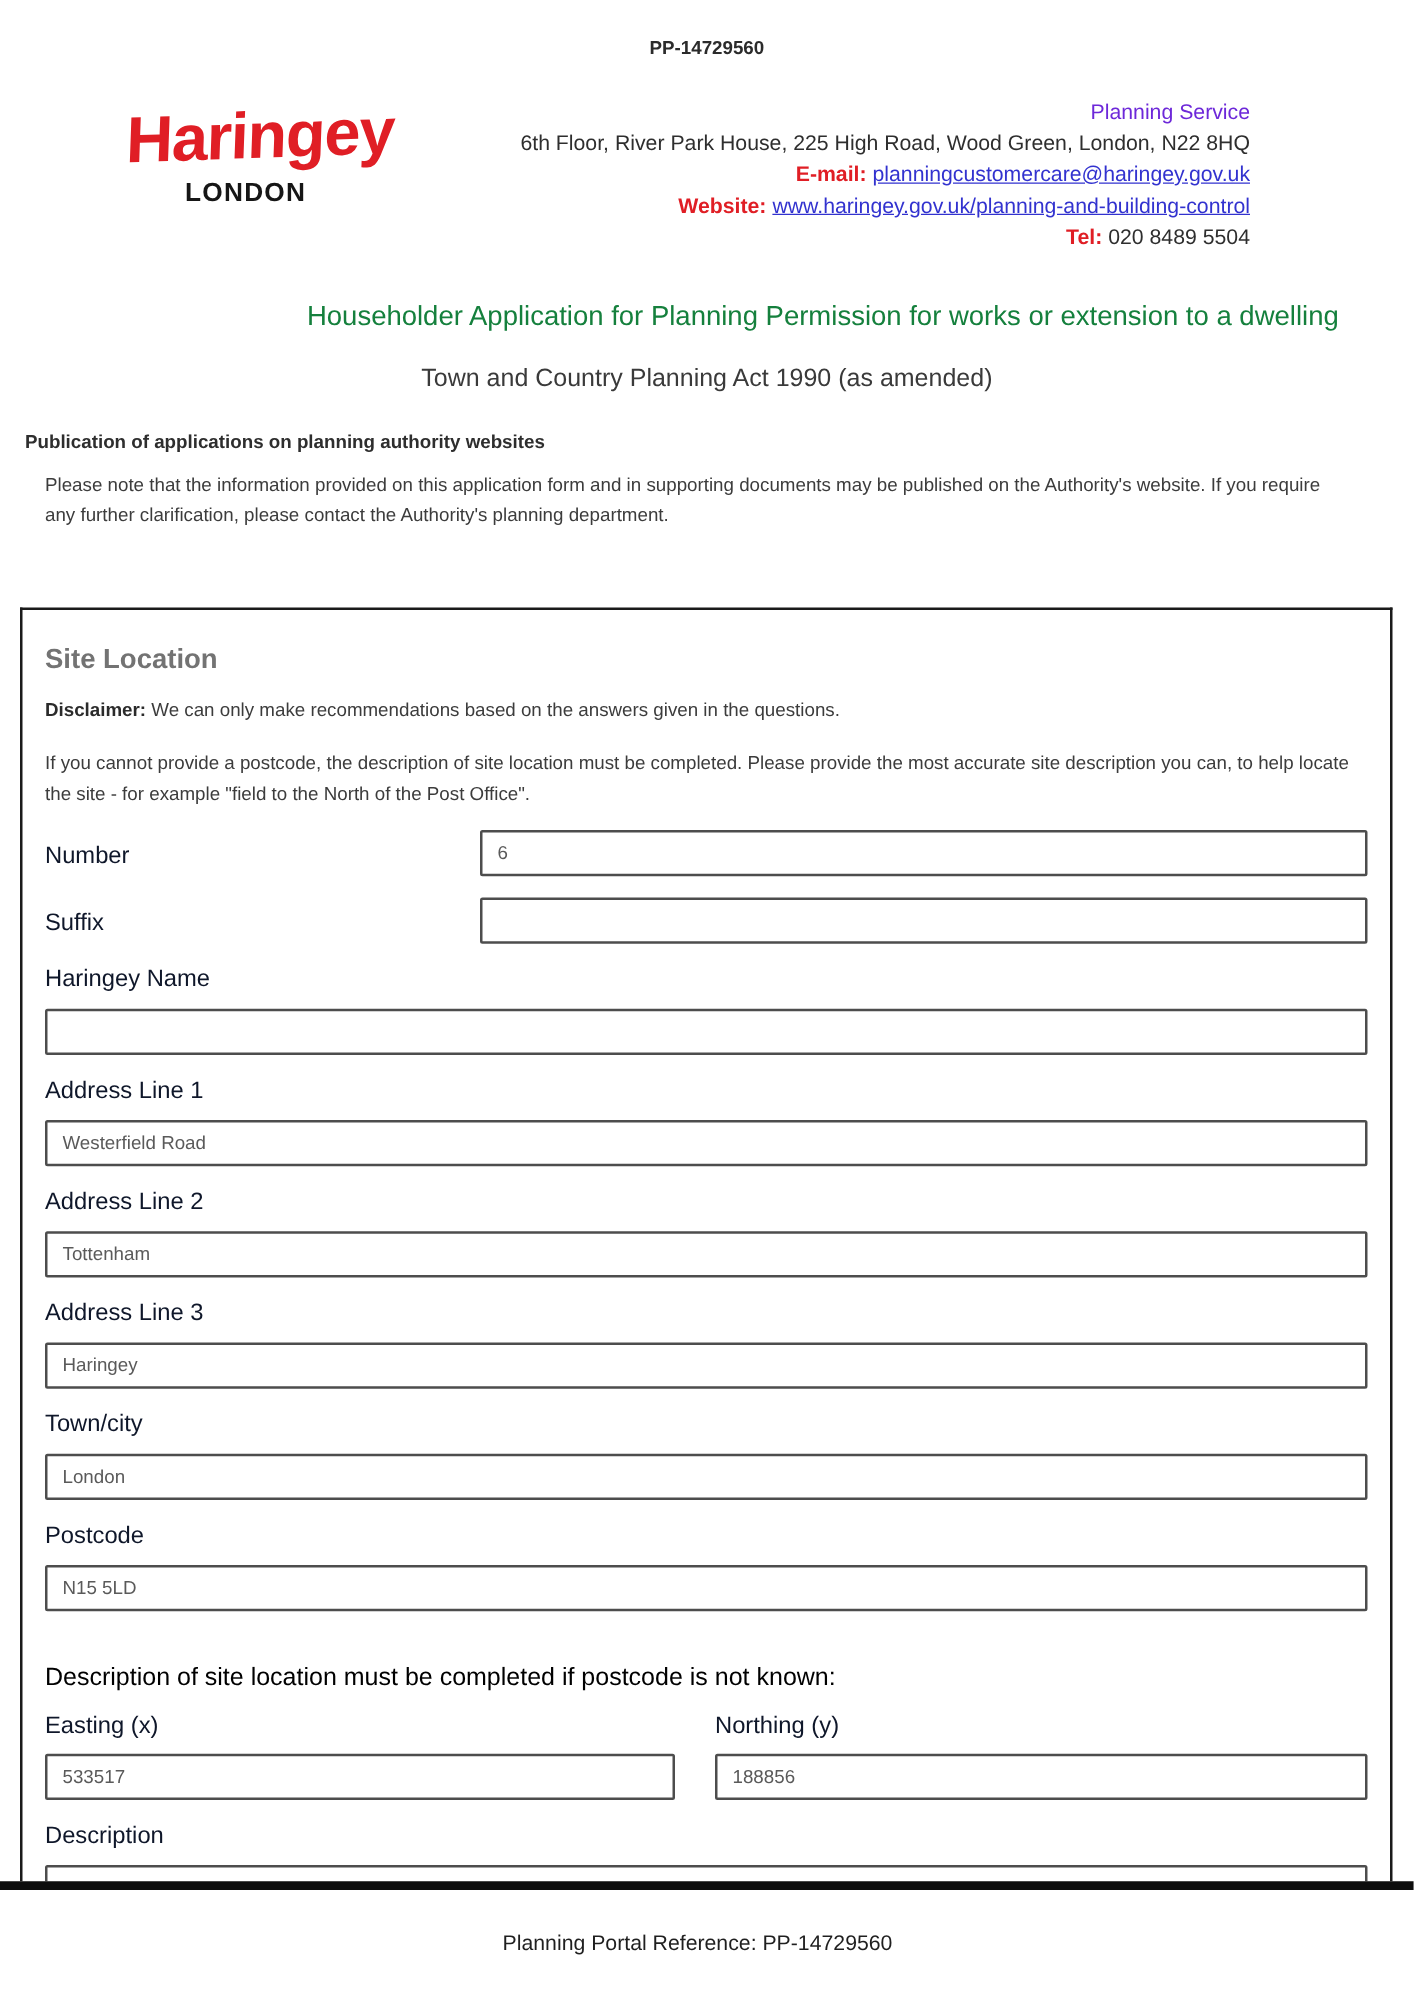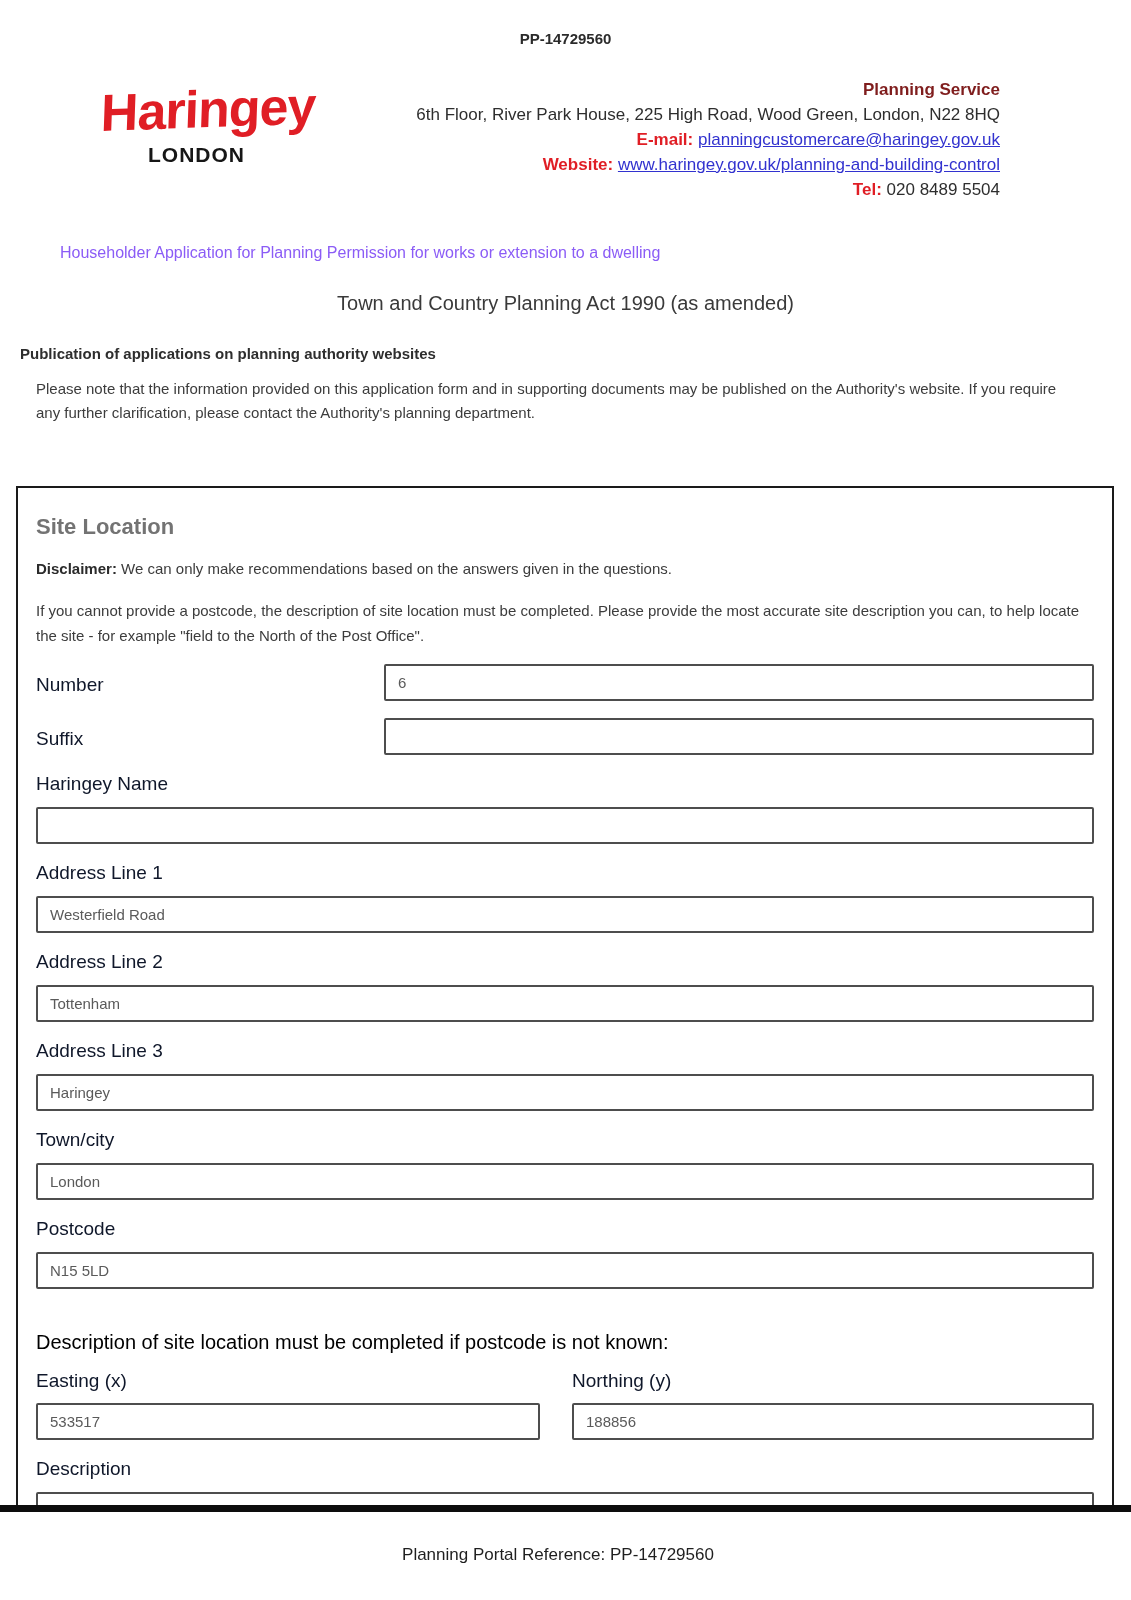--- a/index.html
+++ b/index.html
@@ -47,31 +47,31 @@
     letter-spacing: 1px;
     margin: 2px 0 0 48px;
   }
   .contact {
     text-align: right;
     font-size: 17px;
     line-height: 25px;
     color: #2e2e2e;
     white-space: nowrap;
   }
-  .service-line { color: #7f1d1d; font-weight: bold; }
+  .service-line { color: #6d28d9; font-weight: normal; }
   .red-label { color: #e01e25; font-weight: bold; }
   .link { color: #3232cf; text-decoration: underline; cursor: pointer; }
 
   
   h1.doc-title {
     margin: 38px 60px 0;
-    text-align: left;
-    font-size: 16px;
+    text-align: right;
+    font-size: 22px;
     font-weight: 400;
-    color: #8b5cf6;
+    color: #15803d;
     line-height: 26px;
   }
   h2.doc-subtitle {
     margin: 26px 0 0;
     text-align: center;
     font-size: 20px;
     font-weight: 400;
     color: #3a3a3a;
   }
 

